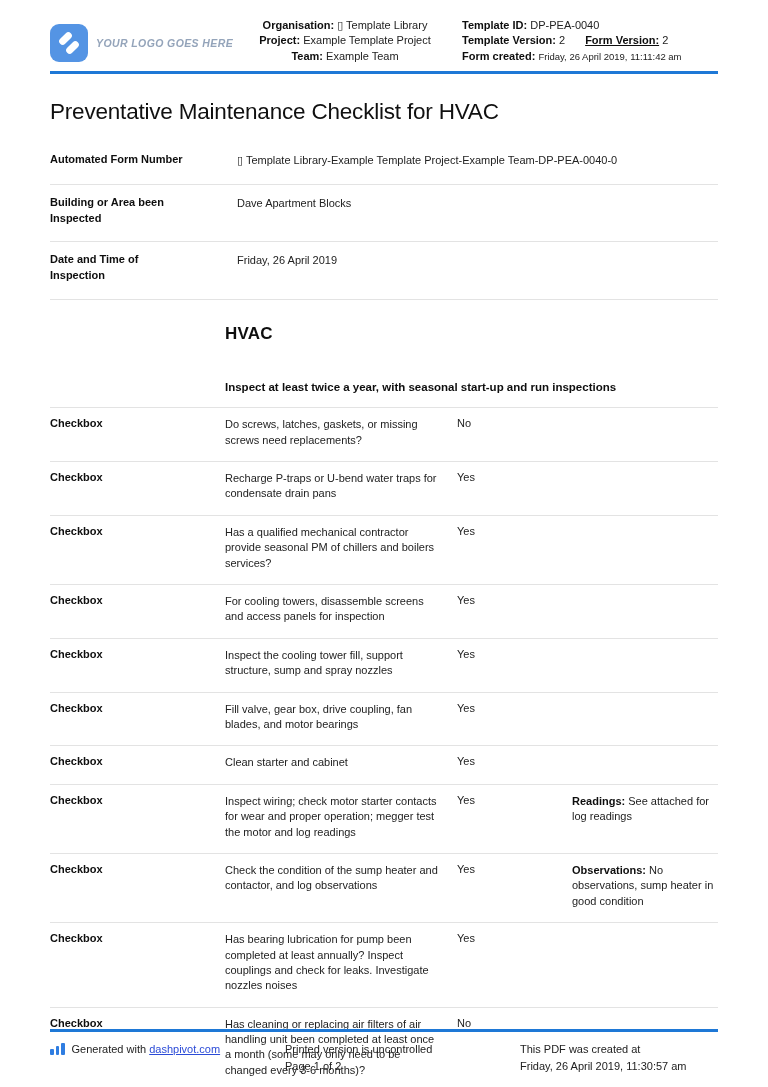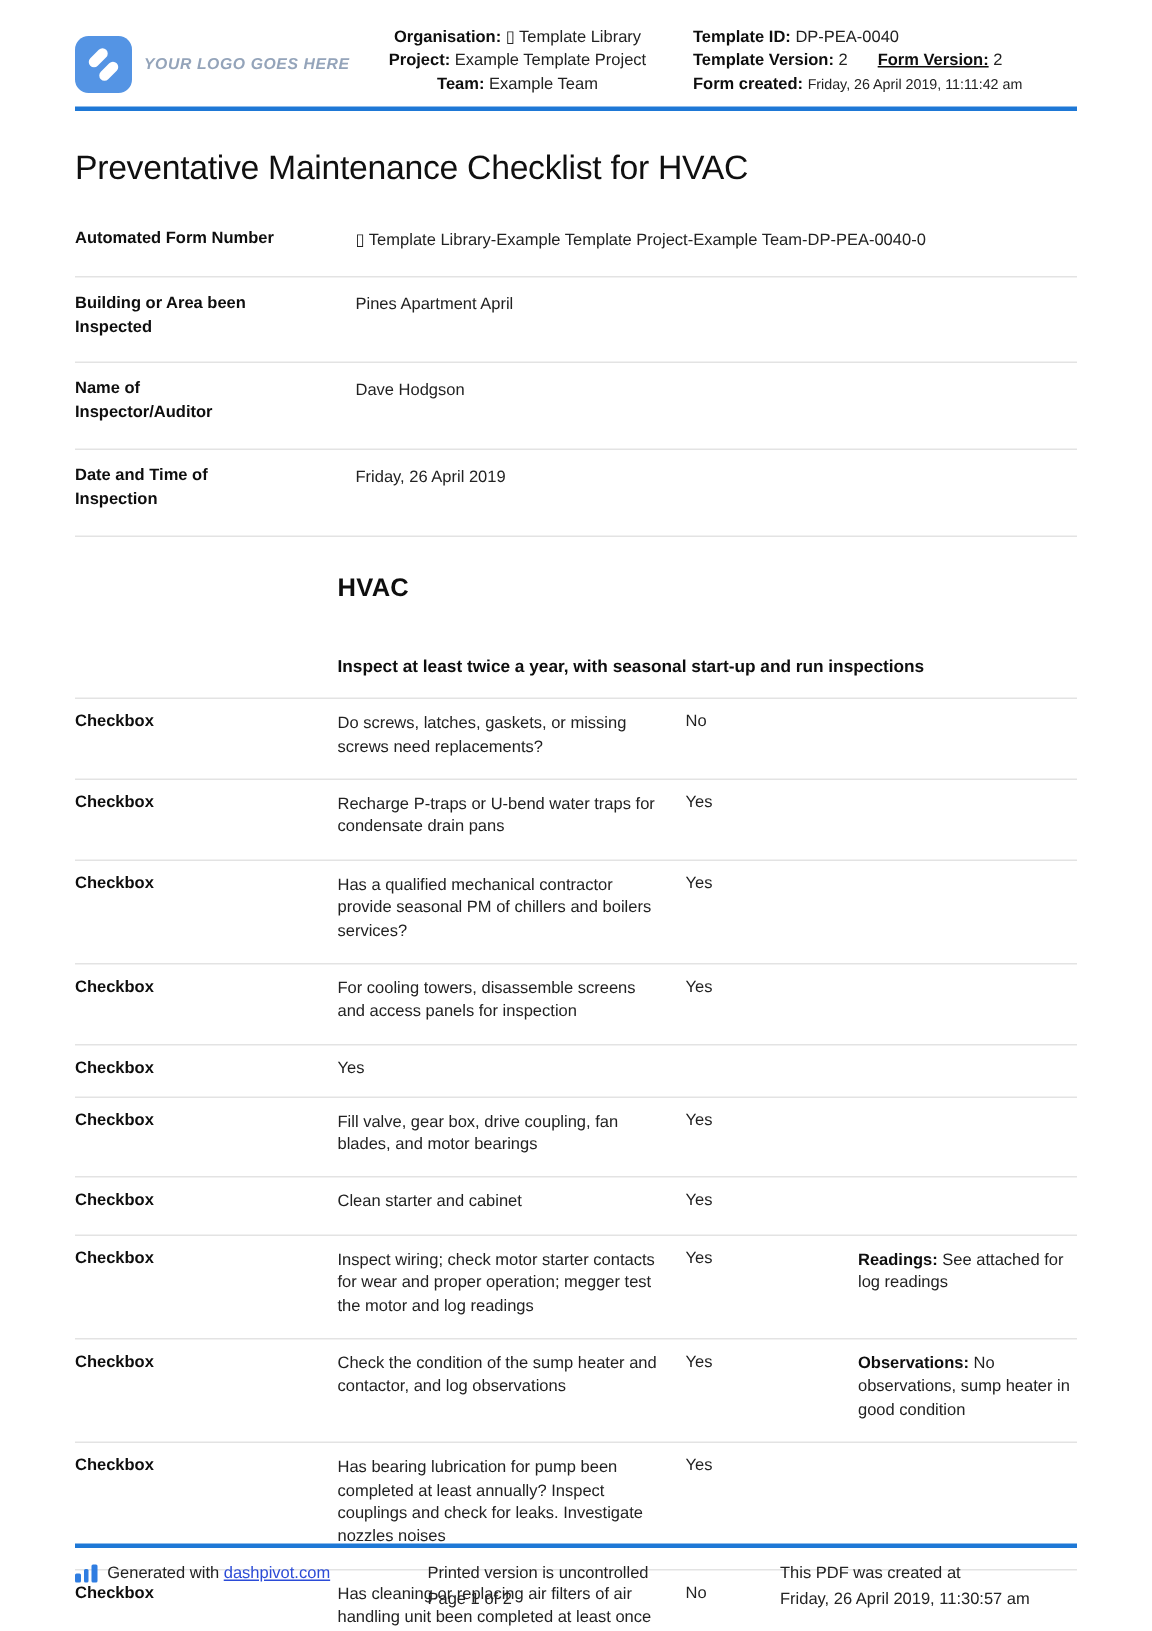--- a/index.html
+++ b/index.html
@@ -89,27 +89,23 @@
   <h1 class="doc-title">Preventative Maintenance Checklist for HVAC</h1>
 
   <div id="meta-table">
   <div class="meta-row">
     <div class="meta-label">Automated Form Number</div>
     <div class="meta-value">▯ Template Library-Example Template Project-Example Team-DP-PEA-0040-0</div>
   </div>
 
   <div class="meta-row">
     <div class="meta-label">Building or Area been Inspected</div>
-    <div class="meta-value">Pines Apartment April</div>
-  </div>
-
-  <div class="meta-row">
-    <div class="meta-label">Name of Inspector/Auditor</div>
-    <div class="meta-value">Dave Hodgson</div>
-  </div>
+    <div class="meta-value">Dave Apartment Blocks</div>
+  </div>
+
 
   <div class="meta-row">
     <div class="meta-label">Date and Time of Inspection</div>
     <div class="meta-value">Friday, 26 April 2019</div>
   </div>
 </div>
 
   <div class="section-block">
     <div class="section-heading">HVAC</div>
     <div class="section-instruction">Inspect at least twice a year, with seasonal start-up and run inspections</div>
@@ -139,20 +135,21 @@
 
   <div class="check-row">
     <div class="cb-label">Checkbox</div>
     <div class="cb-question">For cooling towers, disassemble screens and access panels for inspection</div>
     <div class="cb-answer">Yes</div>
     <div class="cb-note"><span class="note-label"></span><span></span></div>
   </div>
 
   <div class="check-row">
     <div class="cb-label">Checkbox</div>
+    <div class="cb-question">Inspect the cooling tower fill, support structure, sump and spray nozzles</div>
     <div class="cb-answer">Yes</div>
     <div class="cb-note"><span class="note-label"></span><span></span></div>
   </div>
 
   <div class="check-row">
     <div class="cb-label">Checkbox</div>
     <div class="cb-question">Fill valve, gear box, drive coupling, fan blades, and motor bearings</div>
     <div class="cb-answer">Yes</div>
     <div class="cb-note"><span class="note-label"></span><span></span></div>
   </div>

